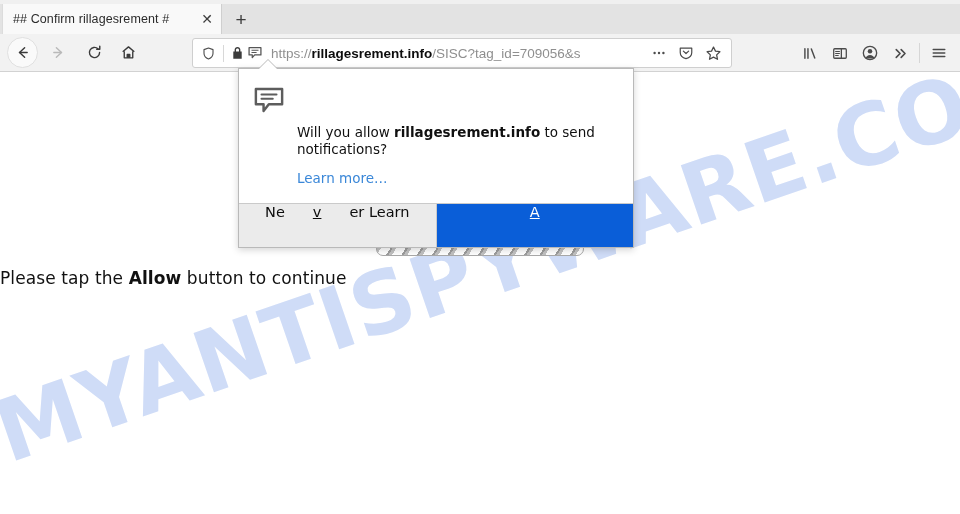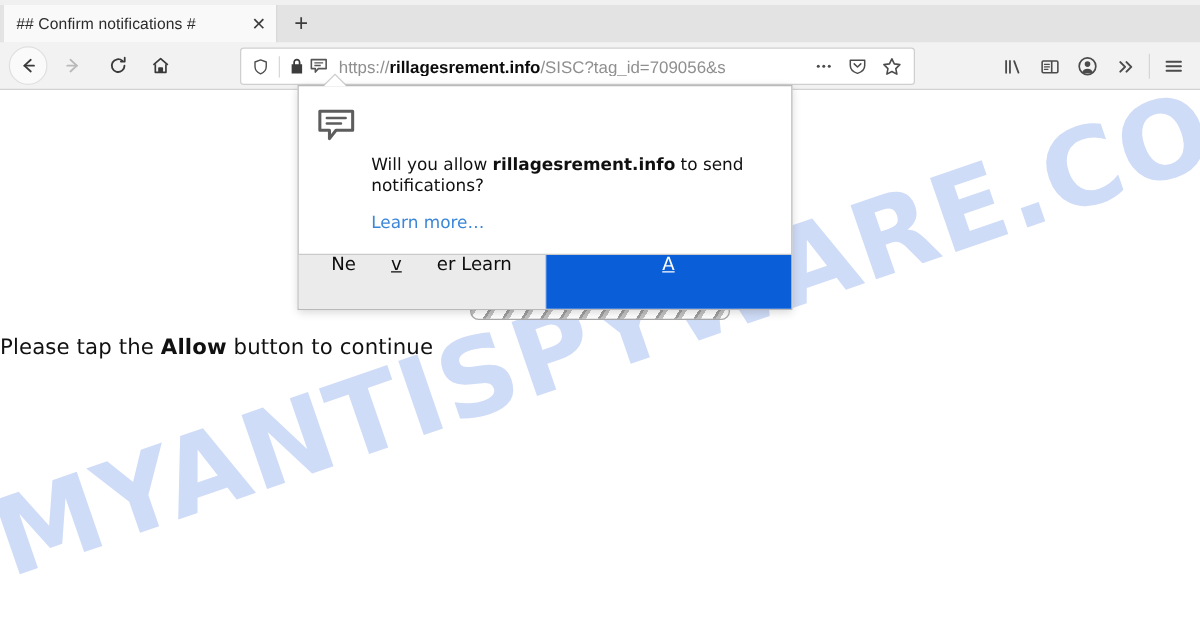--- a/index.html
+++ b/index.html
@@ -339,21 +339,21 @@
 <body>
 
 <div class="browser">
 
   <div class="top-accent"></div>
 
   <div class="chrome">
 
     <div class="tabstrip">
       <div class="tab">
-        <span class="tab-title">## Confirm notifications #</span>
+        <span class="tab-title">## Confirm rillagesrement #</span>
         <span class="tab-close">✕</span>
       </div>
       <div class="newtab">+</div>
     </div>
 
     <div class="navbar">
       <div class="navbtn back">
         <svg width="17" height="17" viewBox="0 0 20 20" fill="none" stroke="currentColor" stroke-width="1.7" stroke-linecap="round" stroke-linejoin="round">
           <path d="M12.5 4.5 L6.5 10 L12.5 15.5"></path>
             <path d="M6.5 10 H15.5"></path>

